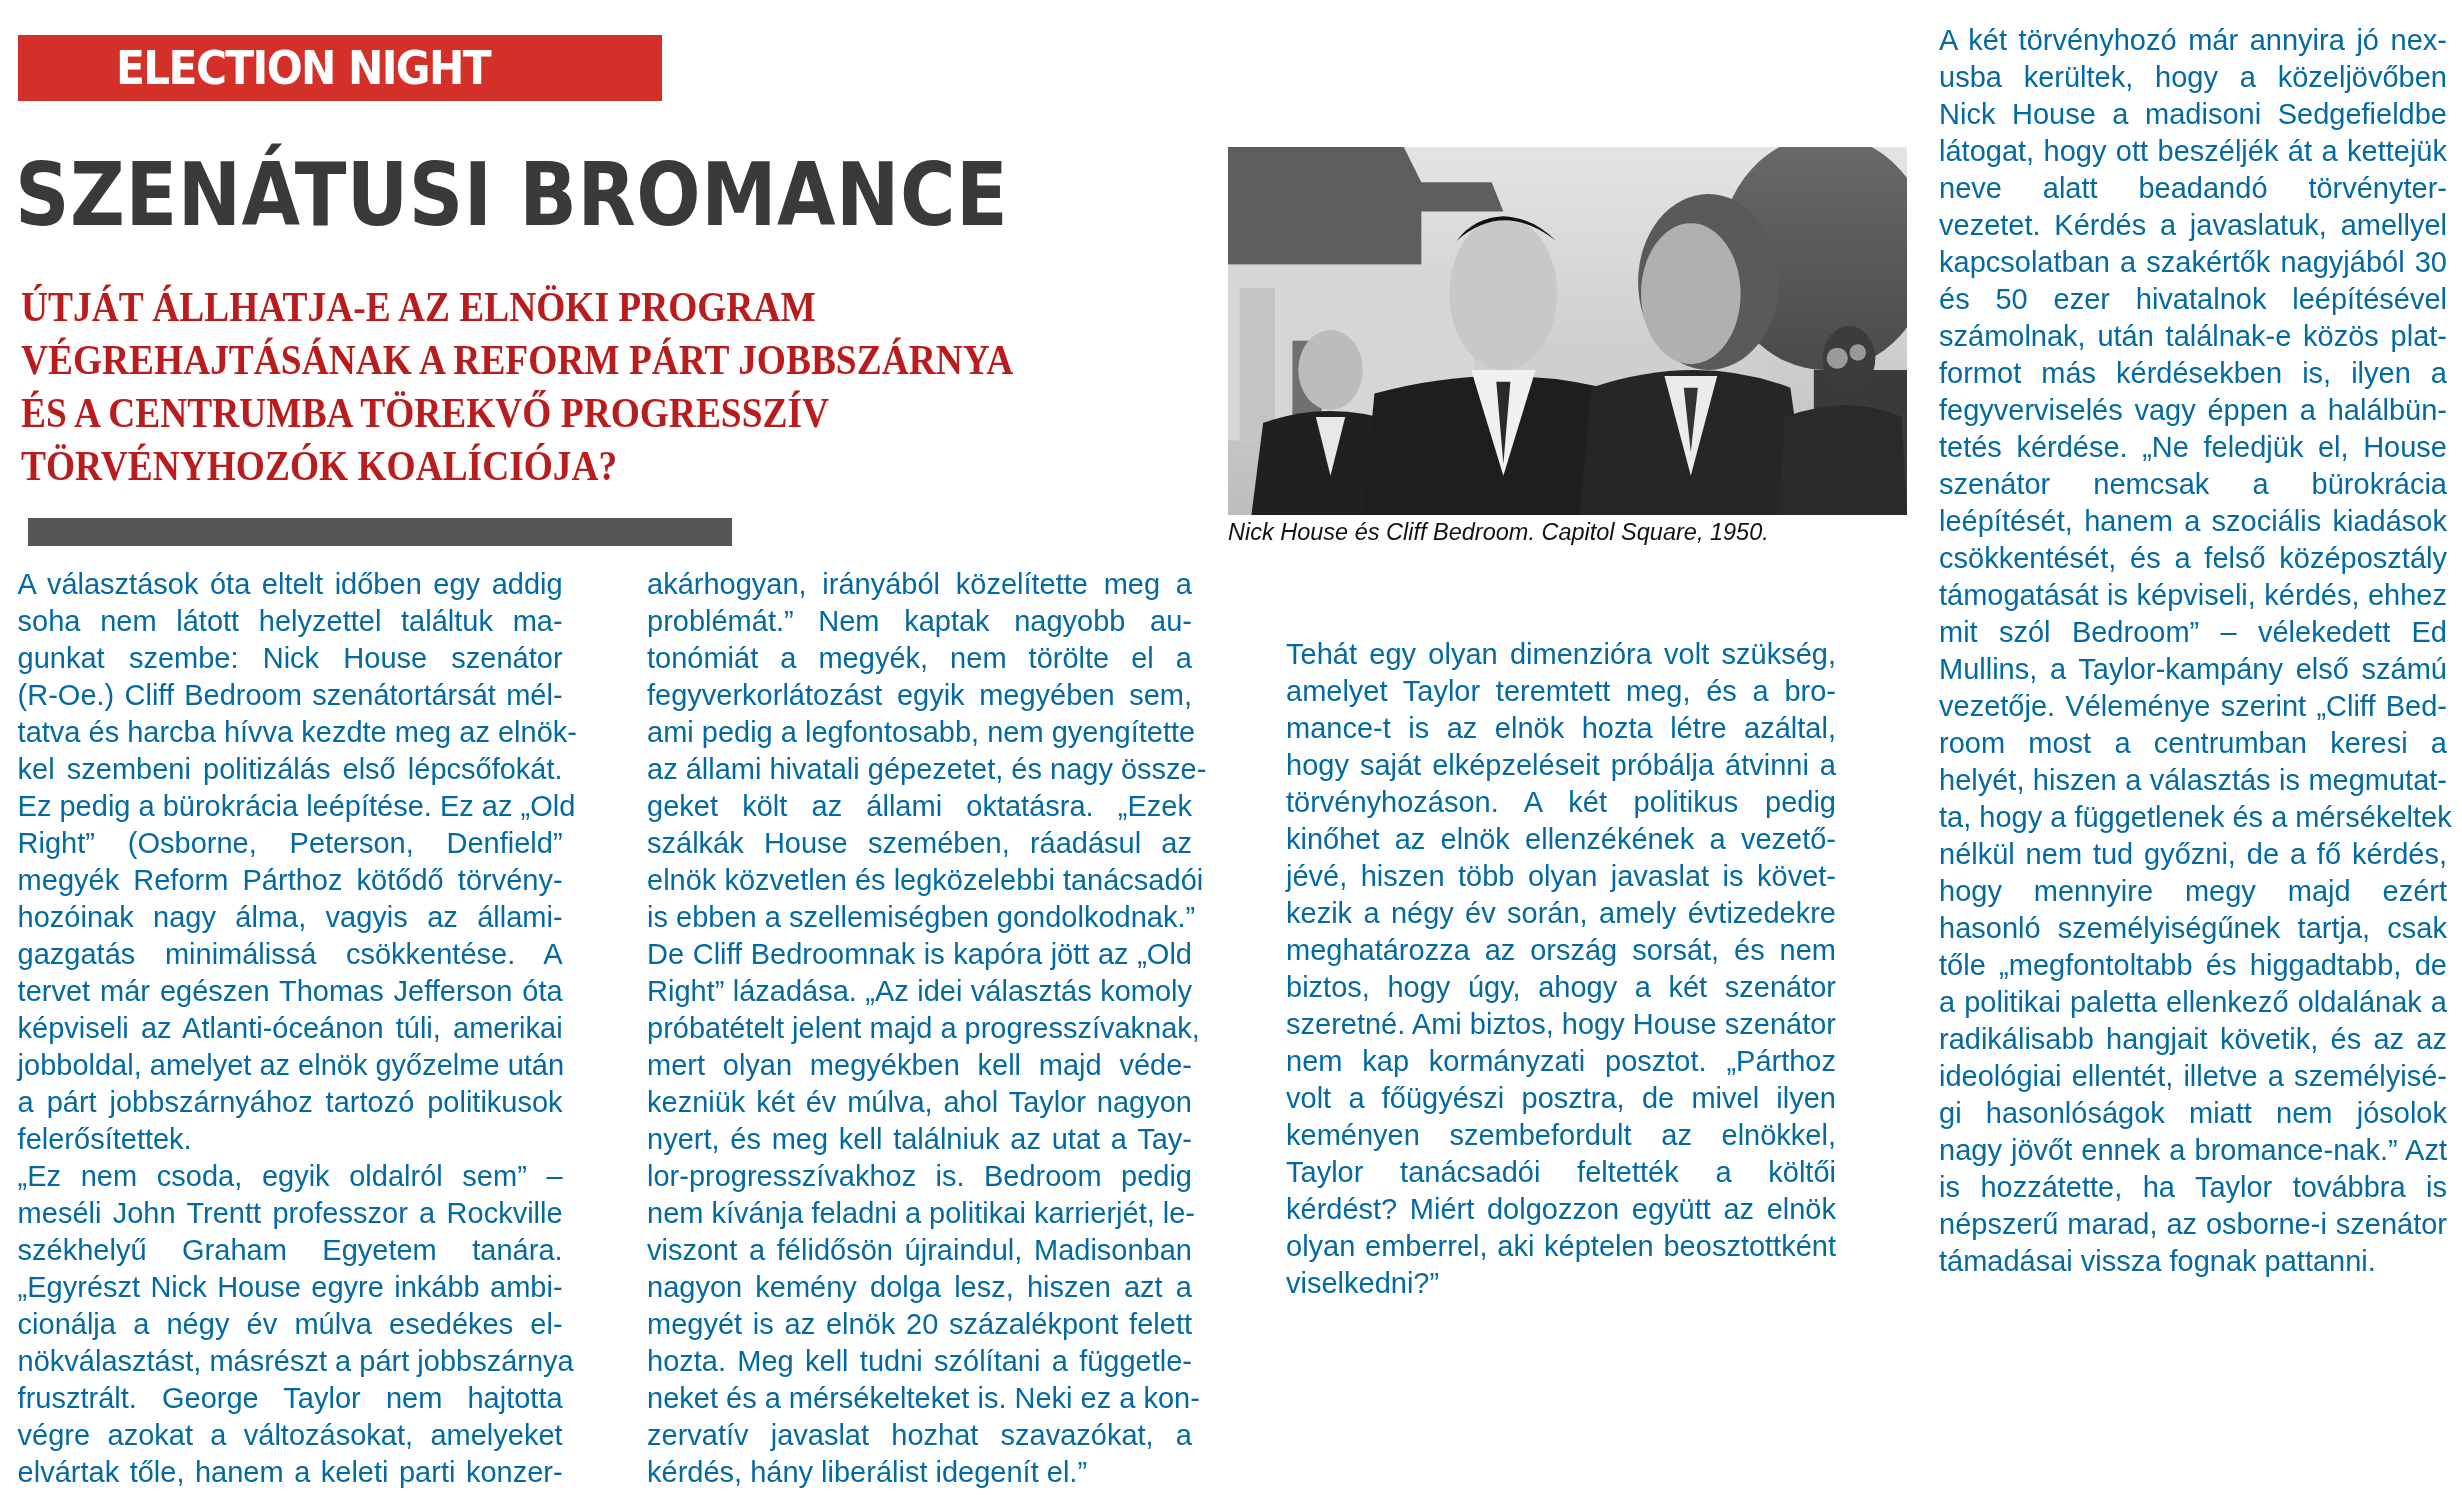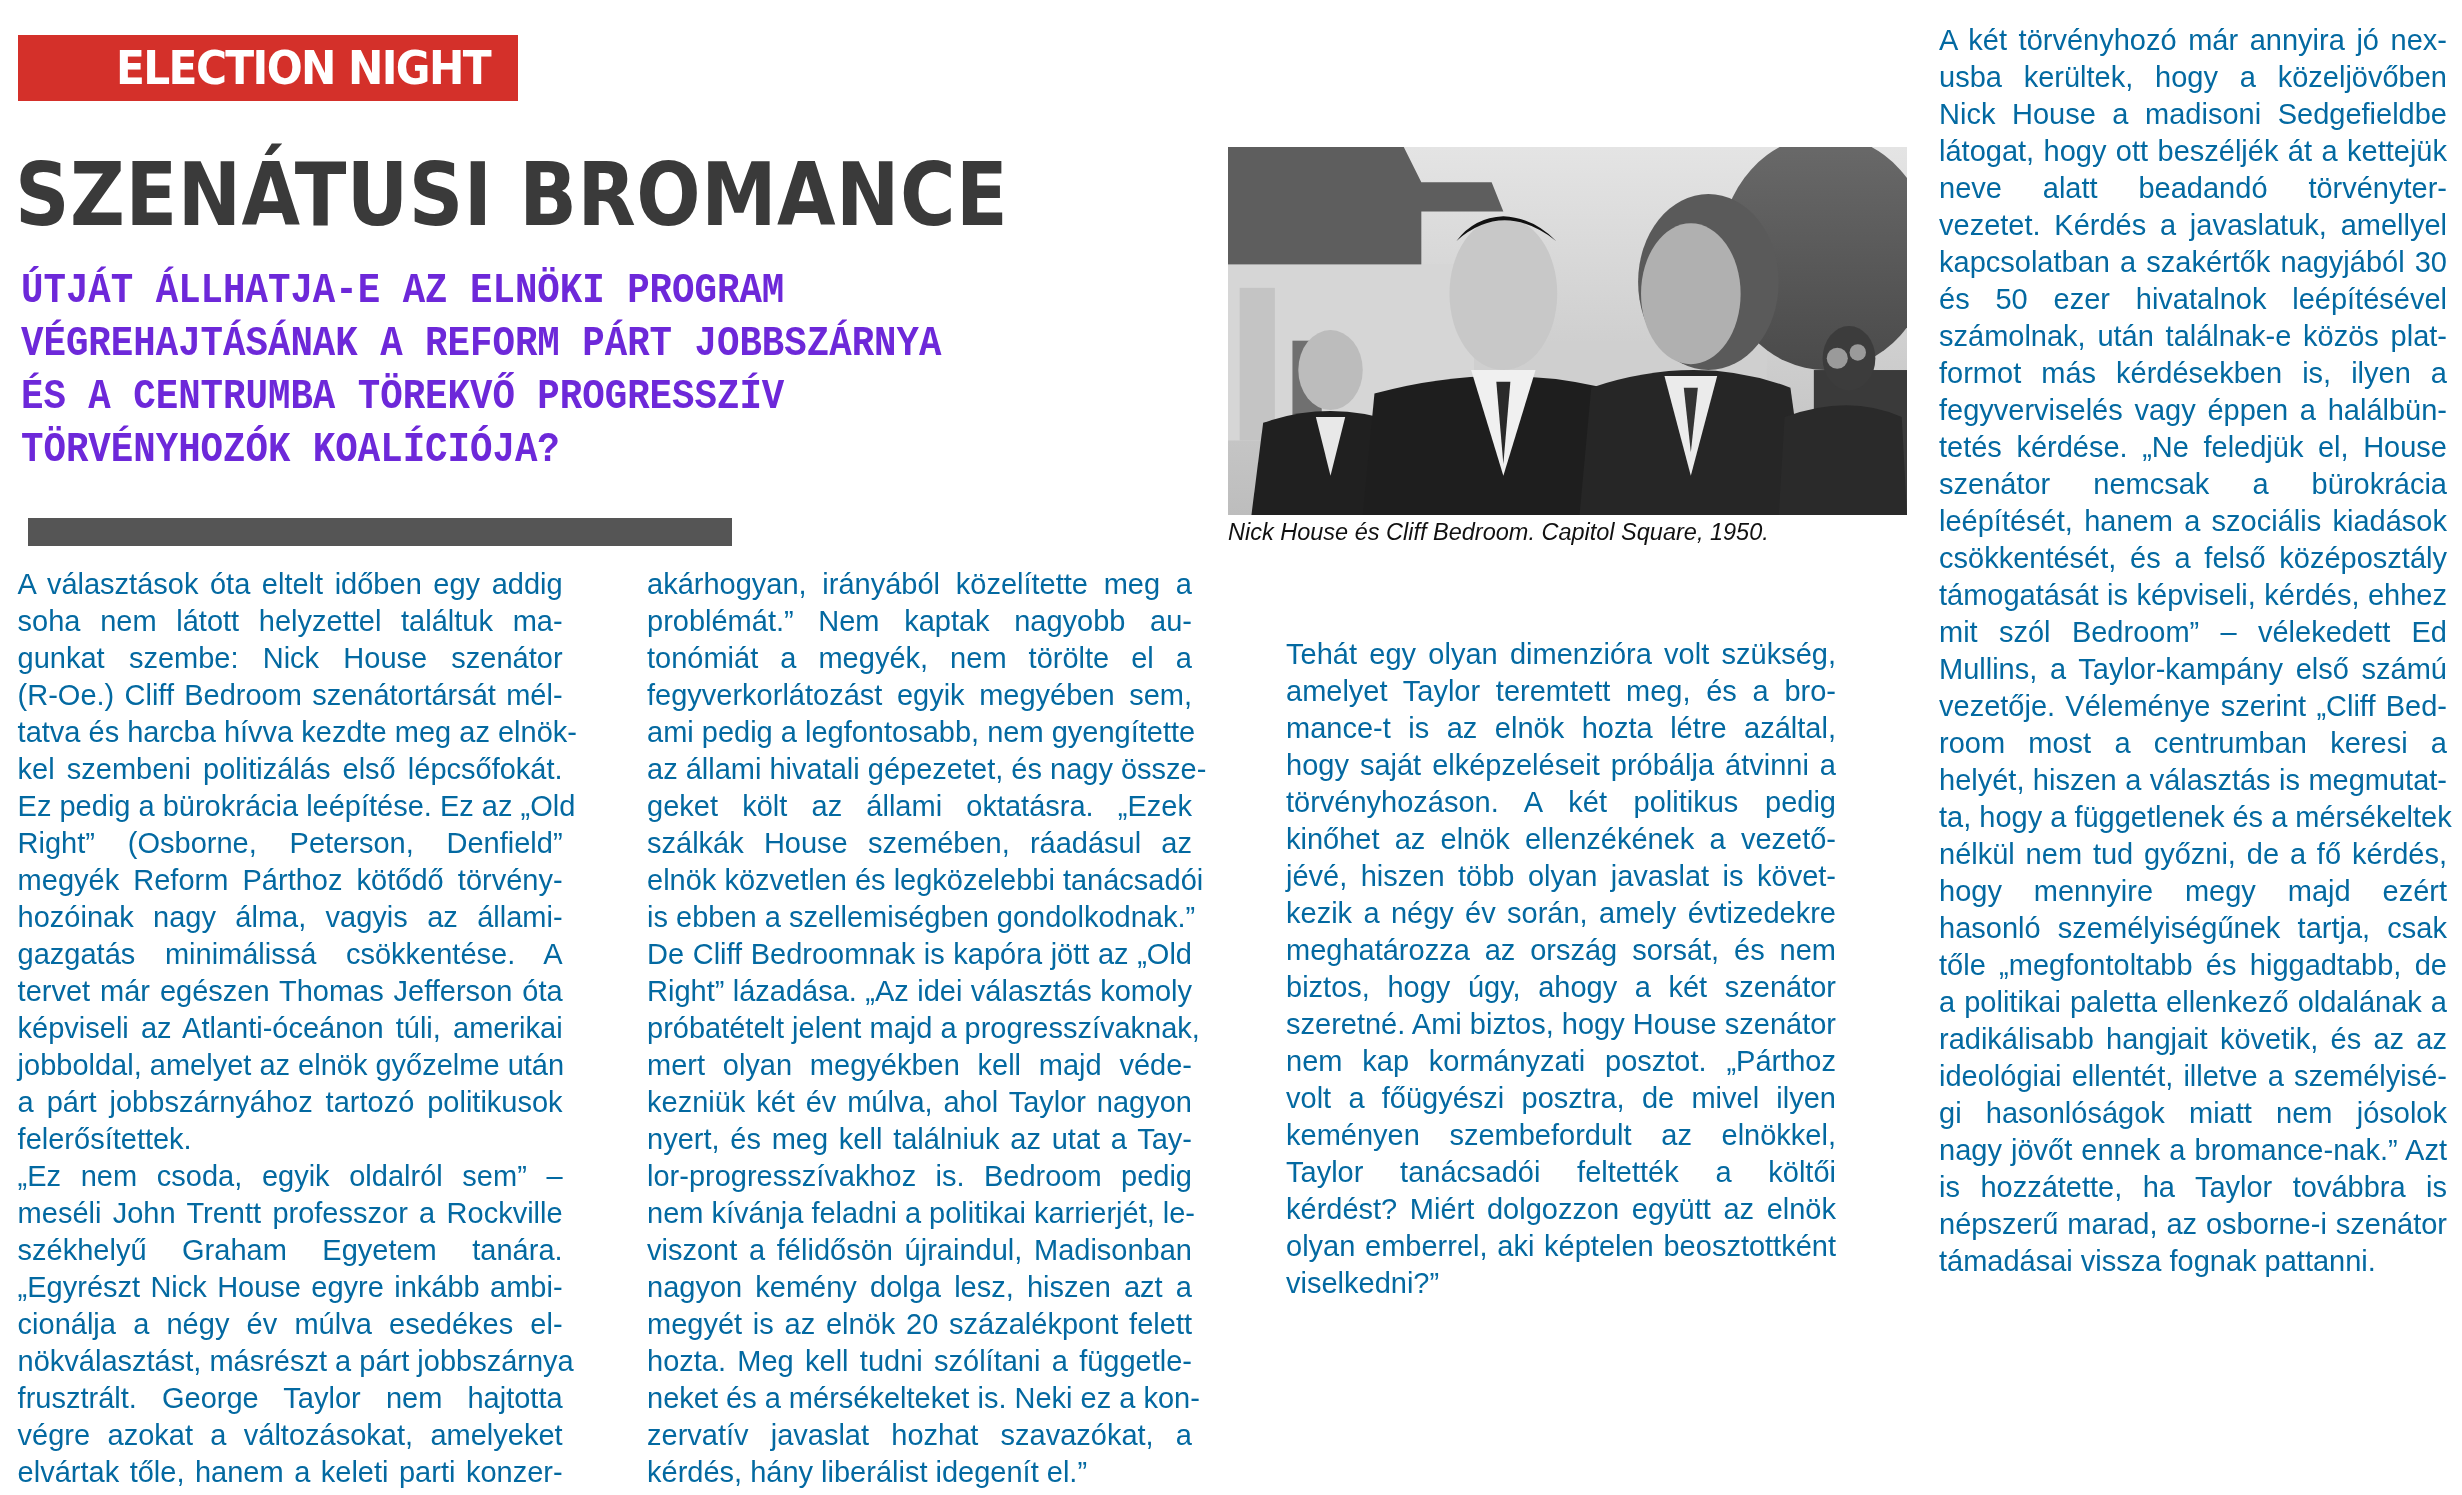--- a/index.html
+++ b/index.html
@@ -1,24 +1,24 @@
 <!DOCTYPE html>
 <html style="font-size:9.4px"><head>
 <meta charset="utf-8">
 <style>
   html, body { margin: 0; padding: 0; background: #ffffff; }
   body { width: 2462px; height: 1495px; position: relative; overflow: hidden; font-family: "Liberation Sans", "DejaVu Sans", sans-serif; color: #111111; }
   .abs { position: absolute; }
 
-  .banner { left: 17.6px; top: 35px; width: 500px; height: 66px; background: #d4302a; }
+  .banner { left: 17.6px; top: 35px; width: 644px; height: 66px; background: #d4302a; }
   .banner-text { position: absolute; left: 98px; top: 4.7px; font-family: "DejaVu Sans", sans-serif; font-weight: bold; font-size: 47px; line-height: 56px; color: #ffffff; letter-spacing: -1.8px; white-space: nowrap; transform: scaleX(0.9); transform-origin: left center; }
 
   .title { left: 15.2px; top: 142px; font-family: "DejaVu Sans", sans-serif; font-weight: bold; font-size: 88px; line-height: 106px; color: #3a3a3a; white-space: nowrap; letter-spacing: 0.6px; transform: scaleX(0.86); transform-origin: left center; }
 
-  .subhead { left: 21px; top: 264px; font-family: Liberation Mono, monospace; font-weight: bold; font-size: 43px; line-height: 53px; color: #6d28d9; }
+  .subhead { left: 21px; top: 280px; font-family: Liberation Serif, serif; font-weight: bold; font-size: 43px; line-height: 53px; color: #b91c1c; }
   .subhead-line { display: block; white-space: nowrap; transform: scaleX(0.87); transform-origin: left center; }
 
   .rule-bar { left: 28px; top: 518px; width: 704px; height: 28px; background: #555555; }
 
   .col { position: absolute; font-family: "Liberation Sans", sans-serif; font-size: 29px; line-height: 37px; color: #0369a1; }
   .col .ln { display: block; height: 37px; white-space: nowrap; text-align: justify; text-align-last: justify; overflow: visible; }
   .col .ln.last { text-align-last: left; }
   .col-1 { left: 17.6px; top: 566px; width: 545px; }
   .col-2 { left: 647px; top: 566px; width: 545px; }
   .col-3 { left: 1286px; top: 636px; width: 550px; }

